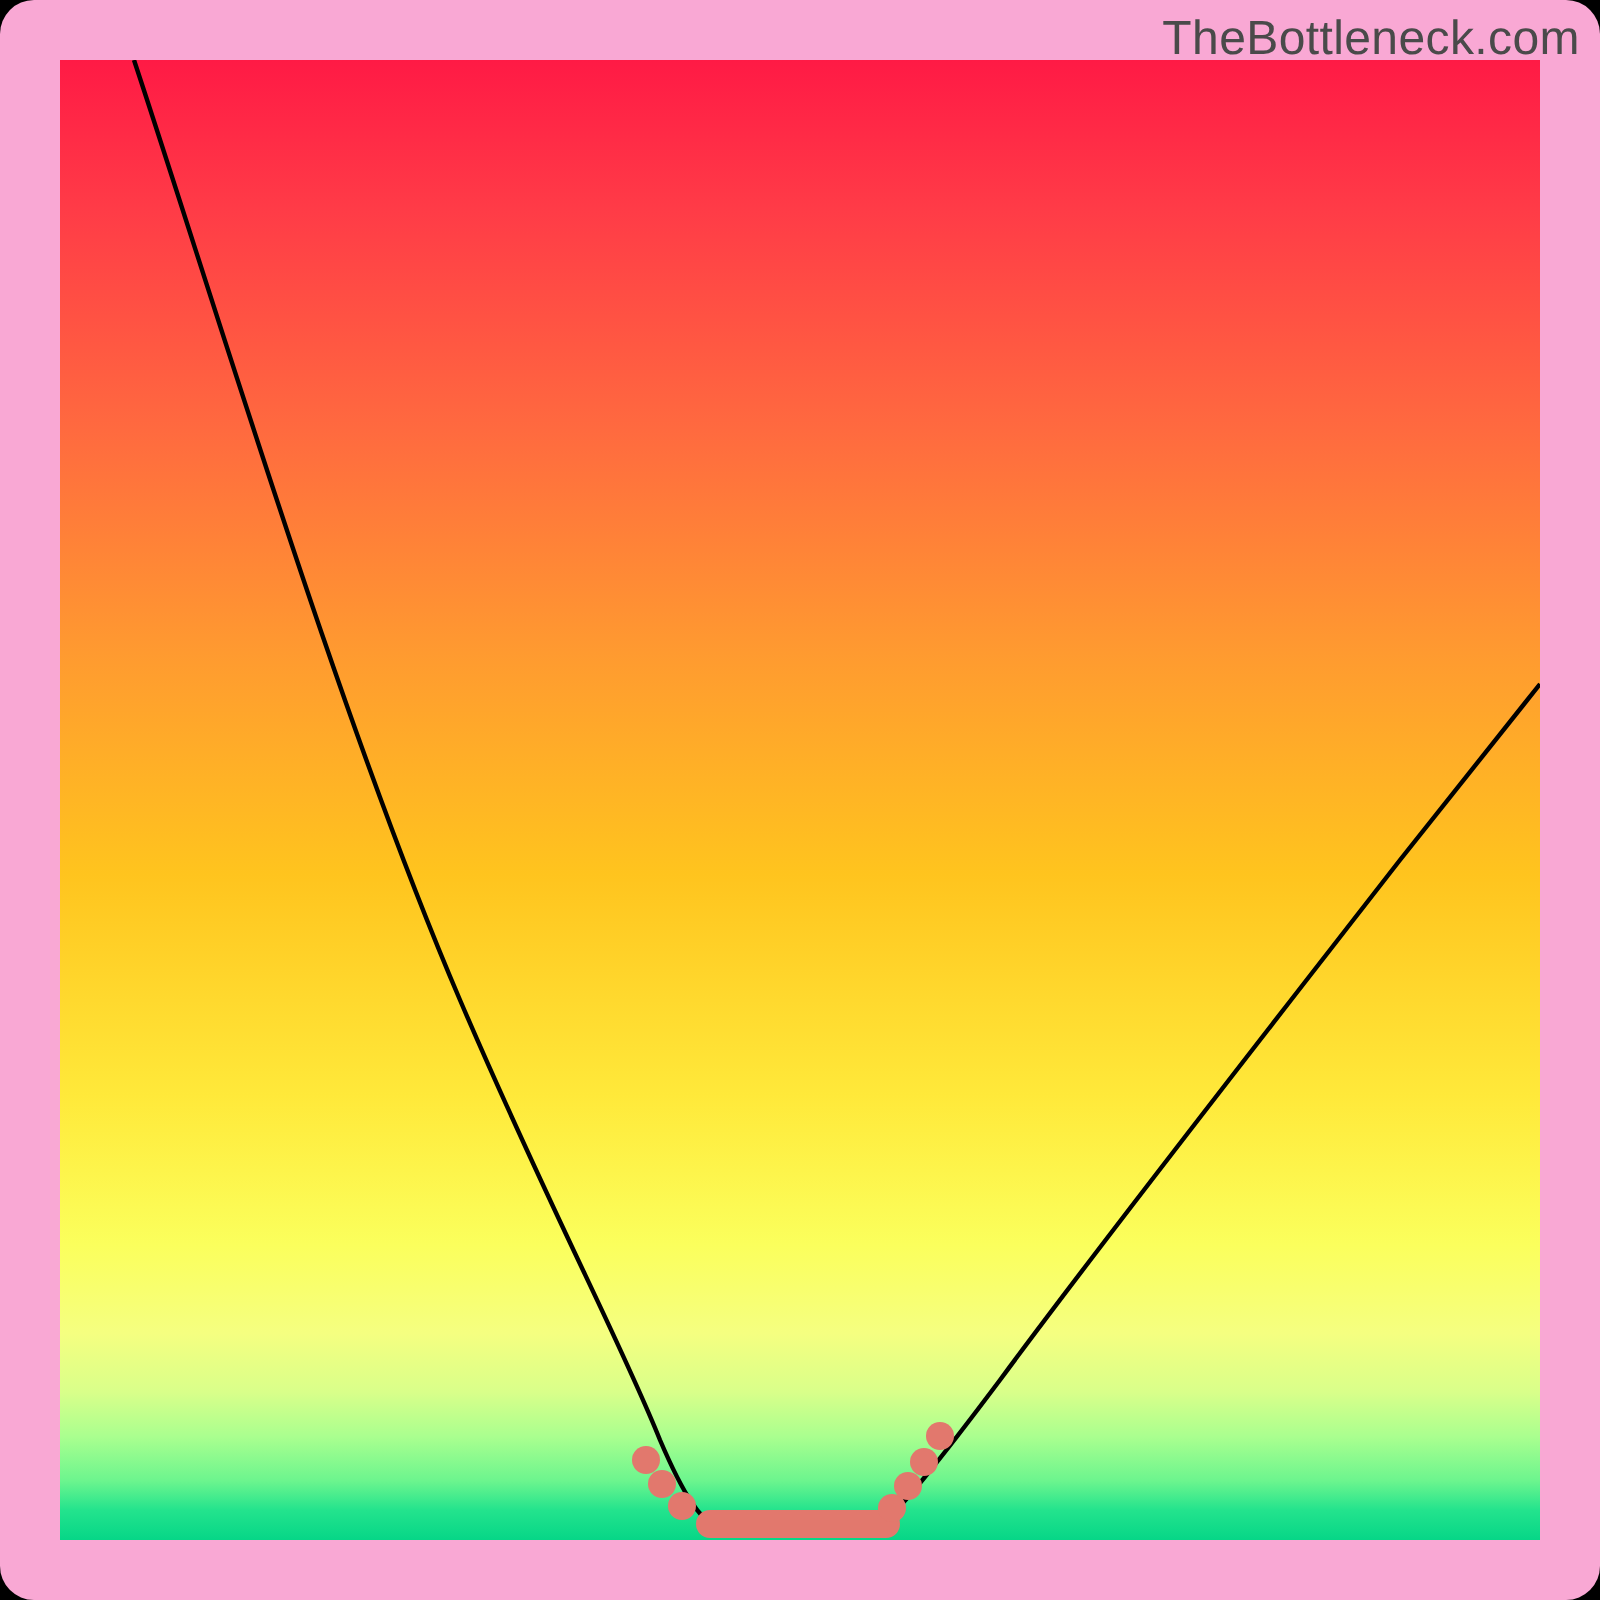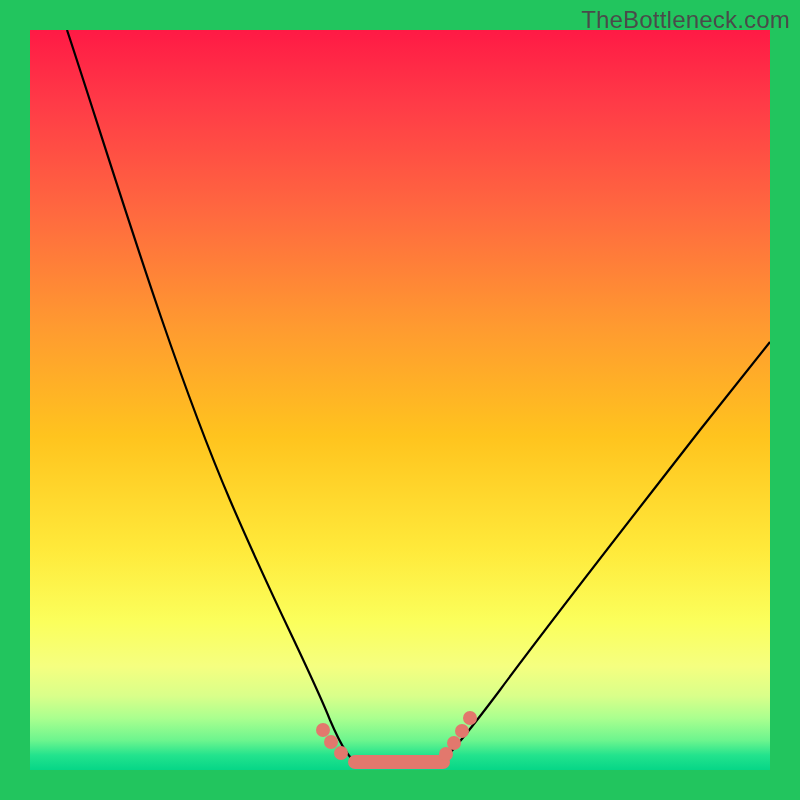--- a/index.html
+++ b/index.html
@@ -10,21 +10,22 @@
     background: #000;
     overflow: hidden;
     font-family: Arial, Helvetica, sans-serif;
   }
   .frame {
     position: absolute;
     left: 0;
     top: 0;
     width: 800px;
     height: 800px;
-    background: #22c55e;
+    background: #f9a8d4;
+    border-radius: 17px;
   }
   .watermark {
     position: absolute;
     top: 6px;
     right: 10px;
     color: #4a4a4a;
     font-size: 24px;
     font-weight: 400;
     letter-spacing: 0.2px;
     z-index: 20;

